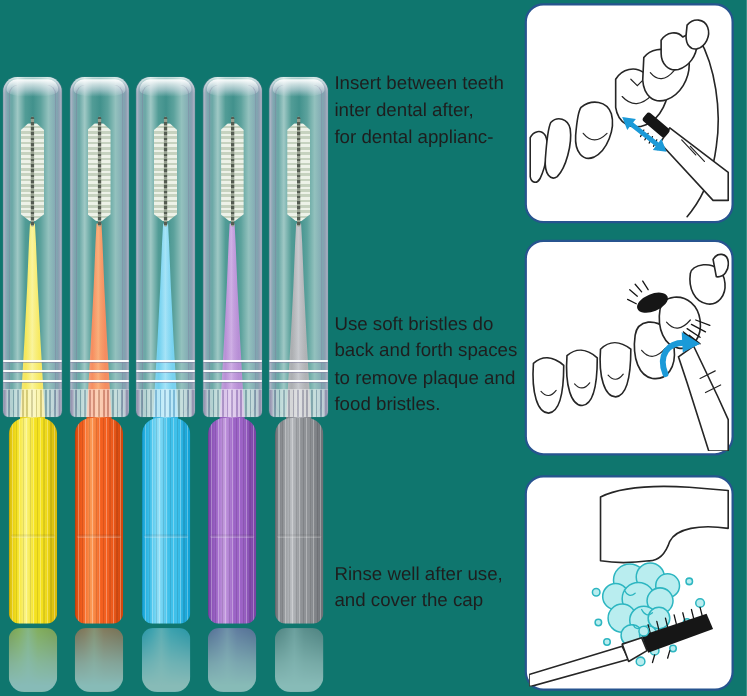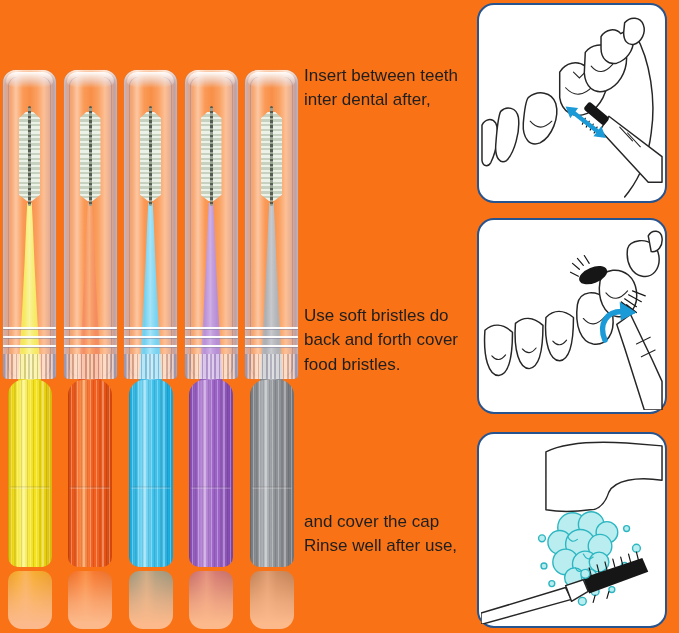--- a/index.html
+++ b/index.html
@@ -1,16 +1,16 @@
 <!DOCTYPE html>
 <html style="--text: #1e1e1e; --ink: #262626; --panel-border: #27548f; --arrow: #1b9ad8; --water-fill: #b9edef; --water-stroke: #2db6c1;"><head>
 <meta charset="utf-8">
 <style>
   html,body{margin:0;padding:0;background:#fff;}
-  .stage{position:relative;width:679px;height:633px;background:#f97316;overflow:hidden;
+  .stage{position:relative;width:679px;height:633px;background:#0f766e;overflow:hidden;
          font-family:"Liberation Sans","DejaVu Sans",sans-serif;}
 
   
   .brushes{position:absolute;left:3px;top:0;width:305px;height:633px;display:flex;gap:7.5px;}
   .brush{position:relative;width:53px;height:633px;}
 
   .neck{position:absolute;left:50%;top:203px;width:32px;height:179px;margin-left:-16px;z-index:2;
         background:linear-gradient(90deg,var(--cd),var(--c) 30%,var(--cl) 48%,var(--c) 68%,var(--cd));
         clip-path:polygon(43% 0,57% 0,60% 10%,65% 32%,73% 60%,86% 100%,14% 100%,27% 60%,35% 32%,40% 10%);}
   .handle{position:absolute;left:50%;top:380px;width:44px;height:187px;margin-left:-22px;z-index:2;
@@ -47,21 +47,21 @@
         background:repeating-linear-gradient(180deg,#555d52 0 2.4px,#97a090 2.4px 4.8px);}
   .reflection{position:absolute;left:50%;top:571px;width:44px;height:58px;margin-left:-22px;z-index:1;
         opacity:.5;border-radius:10px 10px 14px 14px;
         background:linear-gradient(180deg,rgba(255,255,255,.2) 0,rgba(255,255,255,.75) 55%,#fff 90%),
           linear-gradient(90deg,var(--cd),var(--c) 20%,var(--cl) 40%,var(--c) 60%,var(--cd));}
 
   
   .instr{position:absolute;left:304px;width:182px;color:var(--text,#1e1e1e);
          font-size:17px;line-height:24.3px;font-weight:400;}
   .instr span{display:block;}
-  #instr1{top:64px;} #instr2{top:283px;margin-top:21px;} #instr3{top:510px;}
+  #instr1{top:64px;} #instr2{top:283px;} #instr3{top:510px;}
 
   
   .panel{position:absolute;left:477px;width:190px;border:2.6px solid var(--panel-border,#27548f);
          border-radius:17px;box-sizing:border-box;background:#fff;padding:2px;}
   #panel1{top:3px;height:200px;} #panel2{top:218px;height:196px;} #panel3{top:432px;height:196px;}
   .panel svg{display:block;width:100%;height:100%;}
 
   
   .tooth{fill:#fff;stroke:var(--ink,#262626);stroke-width:1.5;stroke-linejoin:round;}
   .mark{fill:none;stroke:var(--ink,#262626);stroke-width:1.1;stroke-linecap:round;}
@@ -128,29 +128,31 @@
       <div class="rings"></div>
       <div class="capfoot"></div>
       <div class="bristles"></div>
       <div class="wire"></div>
     </div>
   </div>
 
   <div class="instr" id="instr1">
     <span>Insert between teeth</span>
     <span>inter dental after,</span>
+    <span>for dental applianc-</span>
   </div>
   <div class="instr" id="instr2">
     <span>Use soft bristles do</span>
-    <span>back and forth cover</span>
+    <span>back and forth spaces</span>
+    <span>to remove plaque and</span>
     <span>food bristles.</span>
   </div>
   <div class="instr" id="instr3">
+    <span>Rinse well after use,</span>
     <span>and cover the cap</span>
-    <span>Rinse well after use,</span>
   </div>
 
   <div class="panel" id="panel1">
     <svg viewBox="0 0 185 195" preserveAspectRatio="xMidYMid meet">
       <path class="outline" d="M157 28 C172 54 178 95 173 128 C170 152 162 172 150 188 L146 193"></path>
       <g>
         <path class="tooth" d="M1 120 C4 114 11 112 15 118 C19 126 16 146 10 158 C7 163 2 162 1 156 Z"></path>
         <path class="tooth" d="M20 106 C26 100 36 102 38 112 C40 126 34 148 26 156 C20 160 14 154 15 140 C16 126 17 112 20 106 Z"></path>
         <path class="tooth" d="M48 92 C58 84 72 86 76 98 C80 112 72 132 60 138 C50 142 42 134 43 118 C44 106 45 96 48 92 Z"></path>
         <path class="mark" d="M50 116 Q60 128 72 116"></path>

